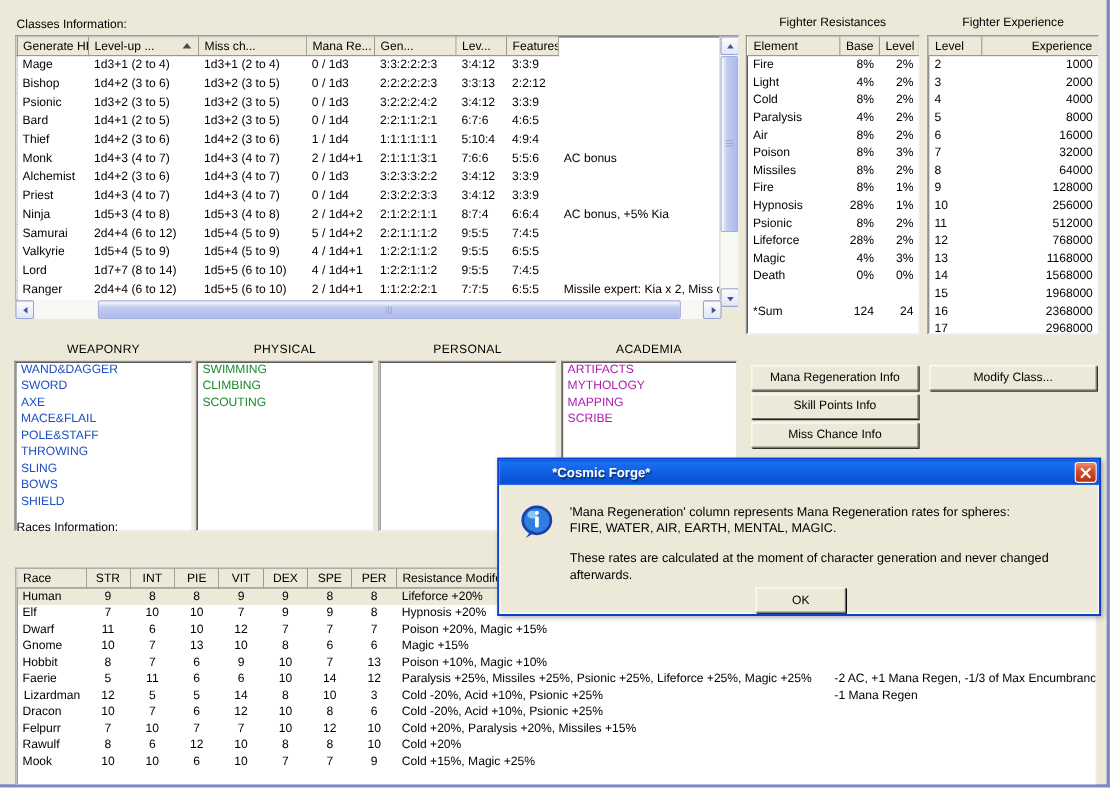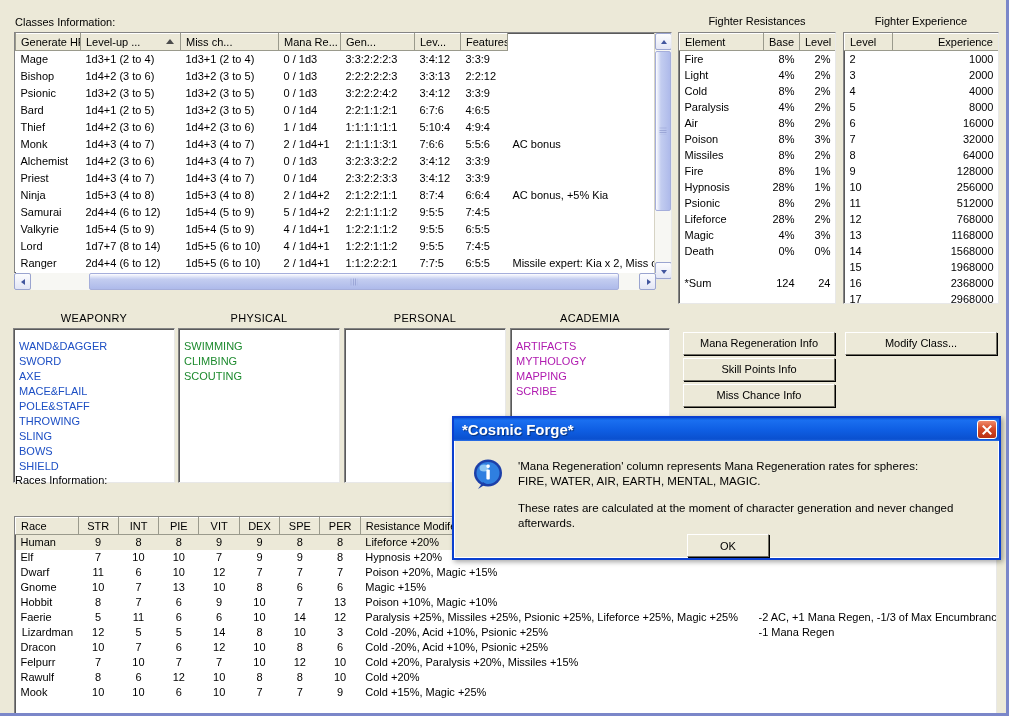--- a/index.html
+++ b/index.html
@@ -206,21 +206,21 @@
   }
   .skill-list {
     margin-top: 2px;
     height: 155px;
     background: #fff;
     border: 1px solid #848484;
     border-right-color: #e8e8e8;
     border-bottom-color: #e8e8e8;
     box-shadow: inset 1px 1px 0 #5a5a5a;
     box-sizing: border-box;
-    padding: 10px 0 0 5px;
+    padding: 0 0 0 5px;
     overflow: hidden;
   }
   .skill-item { line-height: 15px; font-size: 11px; white-space: nowrap; }
   .sk-weaponry { color: #1d4fc4; }
   .sk-physical { color: #1d8a2e; }
   .sk-academia { color: #b01bb0; }
 
   
   .btn {
     position: absolute;
@@ -282,23 +282,24 @@
     height: 23px;
     background: linear-gradient(to bottom,#0a55d8 0%, #1a6ff0 10%, #0f5fe4 50%, #0a50cf 92%, #2e73e8 100%);
     display: flex;
     align-items: center;
     padding: 0 2px 0 8px;
     box-sizing: border-box;
   }
   #dlg-title {
     color: #fff;
     font-weight: bold;
-    font-size: 15px;
+    font-size: 12px;
     flex: 1;
     text-shadow: 1px 1px 1px rgba(0,0,0,.45);
+    margin-left: 40px;
   }
   #dlg-close {
     width: 20px; height: 19px;
     background: linear-gradient(to bottom,#f08a6a,#d44a28 45%,#b92f12);
     border: 1px solid #ffffff;
     border-radius: 3px;
     box-sizing: border-box;
     position: relative;
     cursor: default;
   }

